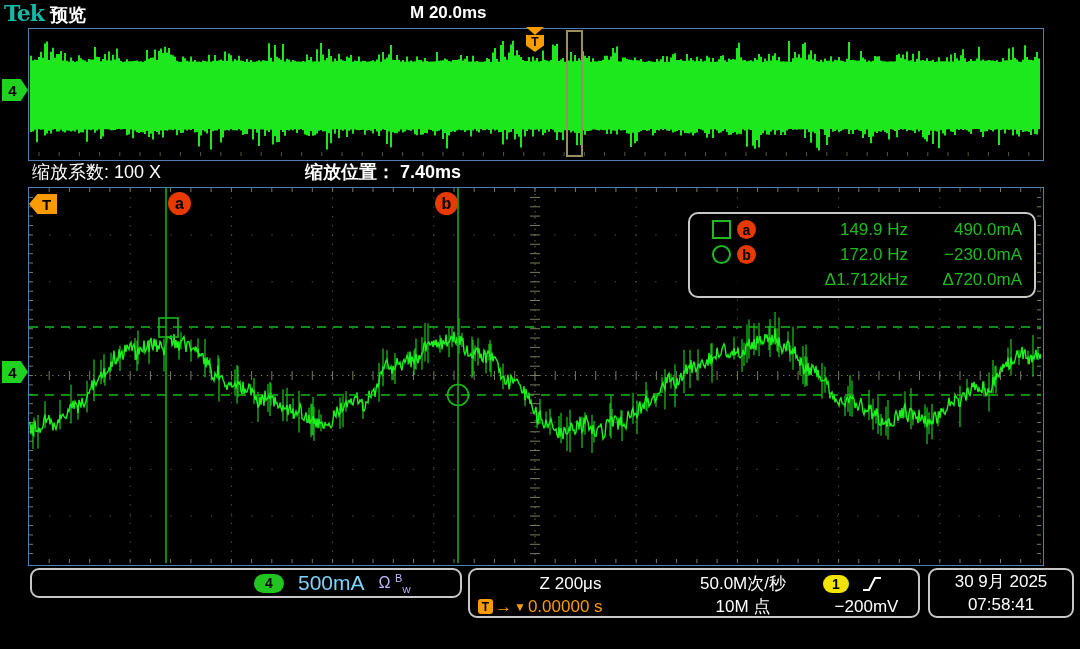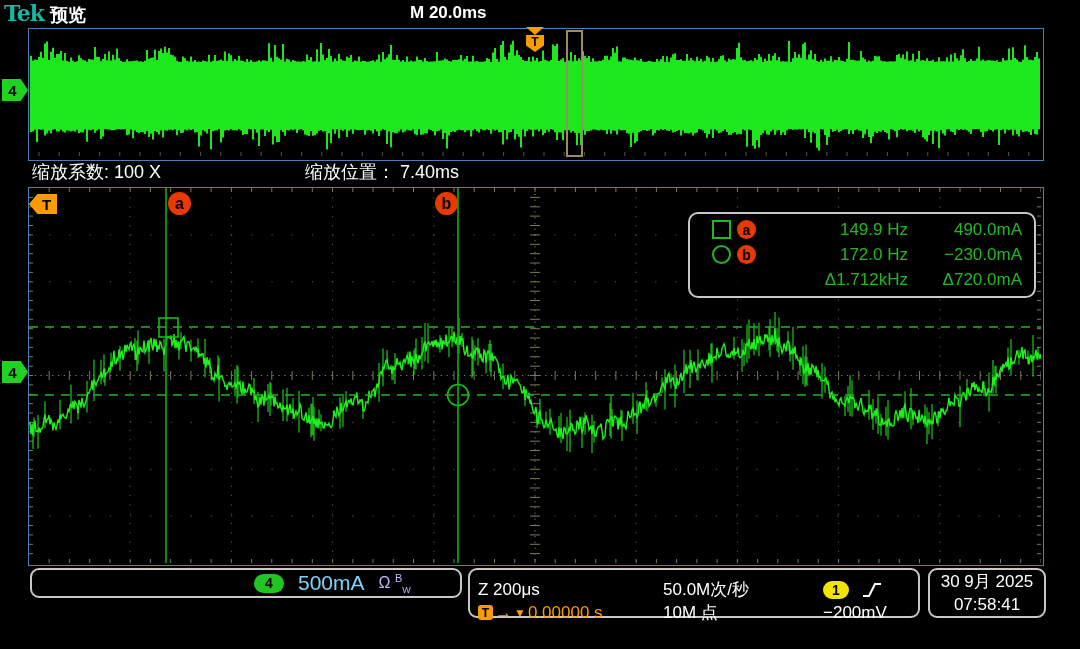--- a/index.html
+++ b/index.html
@@ -20,21 +20,21 @@
              clip-path:polygon(0 0,72% 0,100% 50%,72% 100%,0 100%);padding-right:5px;box-sizing:border-box;}
   #ov-trig{left:526px;top:27px;width:18px;height:26px;}
   #ov-trig .tri{width:0;height:0;border-left:9px solid transparent;border-right:9px solid transparent;border-top:8px solid #fa9b00;margin:0 auto;}
   #ov-trig .shield{width:18px;height:17px;background:#fa9b00;color:#000;font-weight:bold;font-size:12px;text-align:center;line-height:14px;
             clip-path:polygon(0 0,100% 0,100% 62%,50% 100%,0 62%);}
   #zoom-bracket{left:566px;top:30px;width:13px;height:123px;border:2px solid #9b8d5f;background:transparent;}
 
   
   .zoom-row{top:160px;font-size:18px;color:#fff;white-space:pre;}
   #zoom-factor{left:32px;}
-  #zoom-pos{left:305px;}
+  #zoom-pos{left:305px;font-weight:bold;}
 
   
   #main-panel{left:28px;top:187px;width:1014px;height:377px;border:1px solid #4d7fb3;background:#000;}
   #main-svg{position:absolute;left:0;top:0;}
   #trig-flag{left:29px;top:194px;width:28px;height:20px;background:#fa9b00;color:#000;font-weight:bold;font-size:15px;
              clip-path:polygon(0 50%,30% 0,100% 0,100% 100%,30% 100%);
              display:flex;align-items:center;justify-content:center;padding-left:7px;box-sizing:border-box;}
   .cursor-badge{width:23px;height:23px;border-radius:50%;background:#e83a00;color:#000;font-weight:bold;font-size:16px;
                 display:flex;align-items:center;justify-content:center;}
   #badge-a{left:168px;top:192px;}
@@ -57,29 +57,29 @@
   
   .bbox{border:2px solid #c8c8c8;border-radius:9px;background:#000;box-sizing:border-box;}
   #chbox{left:30px;top:568px;width:432px;height:30px;display:flex;align-items:center;gap:14px;padding-left:222px;}
   .ch-badge{width:30px;height:19px;border-radius:10px;background:#21c421;color:#000;font-weight:bold;font-size:14px;
             display:flex;align-items:center;justify-content:center;}
   .green-txt{color:#7dd3fc;font-size:21px;}
   .bw{color:#c4b5fd;font-size:16px;}
   .bw .b{font-size:11px;vertical-align:super;}
   .bw .w{font-size:9px;vertical-align:sub;}
   #horzbox{left:468px;top:568px;width:452px;height:50px;display:grid;grid-template-columns:185px 160px 1fr;
-           grid-template-rows:1fr 1fr;align-items:center;font-size:17px;color:#fff;padding:8px 8px;box-sizing:border-box;}
+           grid-template-rows:1fr 1fr;align-items:center;font-size:17px;color:#fff;padding:2px 8px;box-sizing:border-box;text-align:center;}
   .orange{color:#fa9b00;}
   .trig-line{display:flex;align-items:center;gap:2px;}
   .trig-sq{width:15px;height:15px;border-radius:3px;background:#fa9b00;color:#000;font-weight:bold;font-size:12px;
            display:flex;align-items:center;justify-content:center;}
   .src-badge{width:26px;height:18px;border-radius:9px;background:#f3e300;color:#000;font-weight:bold;font-size:14px;
              display:flex;align-items:center;justify-content:center;}
   .trig-src{display:flex;align-items:center;gap:12px;}
-  #datebox{left:928px;top:568px;width:118px;height:50px;display:flex;flex-direction:column;align-items:center;justify-content:center;
+  #datebox{left:928px;top:568px;width:146px;height:50px;display:flex;flex-direction:column;align-items:center;justify-content:center;
            font-size:17px;color:#fff;line-height:23px;}
 </style>
 </head>
 <body>
 
 <div class="abs" id="tek-logo">Tek</div>
 <div class="abs" id="mode-label">预览</div>
 <div class="abs" id="timebase">M 20.0ms</div>
 
 <div class="abs" id="ov-panel">

